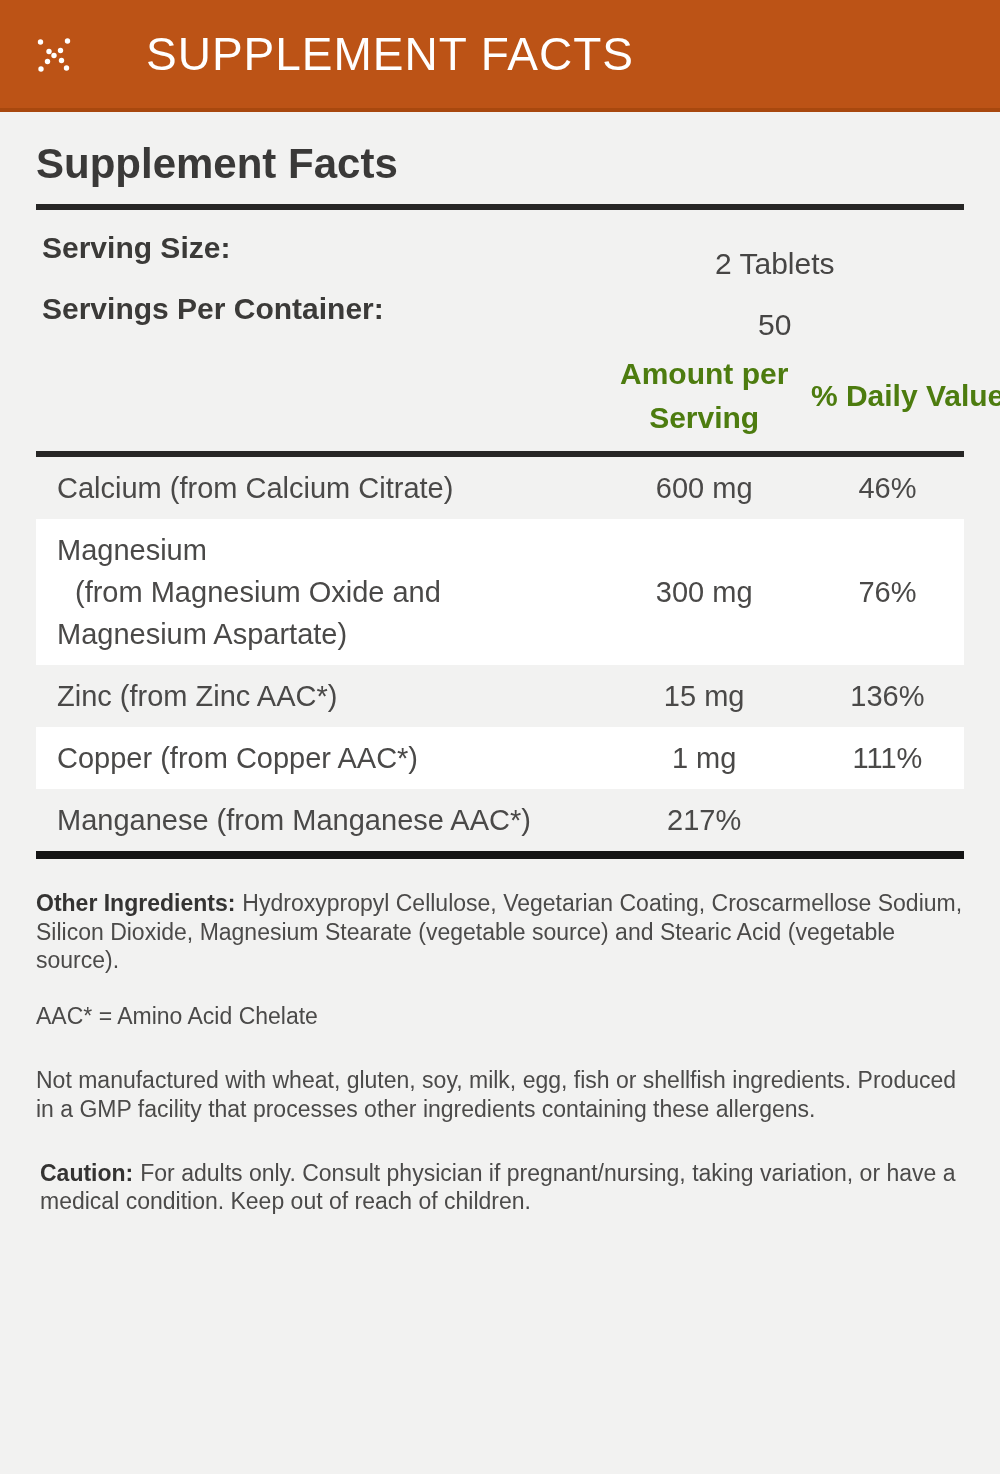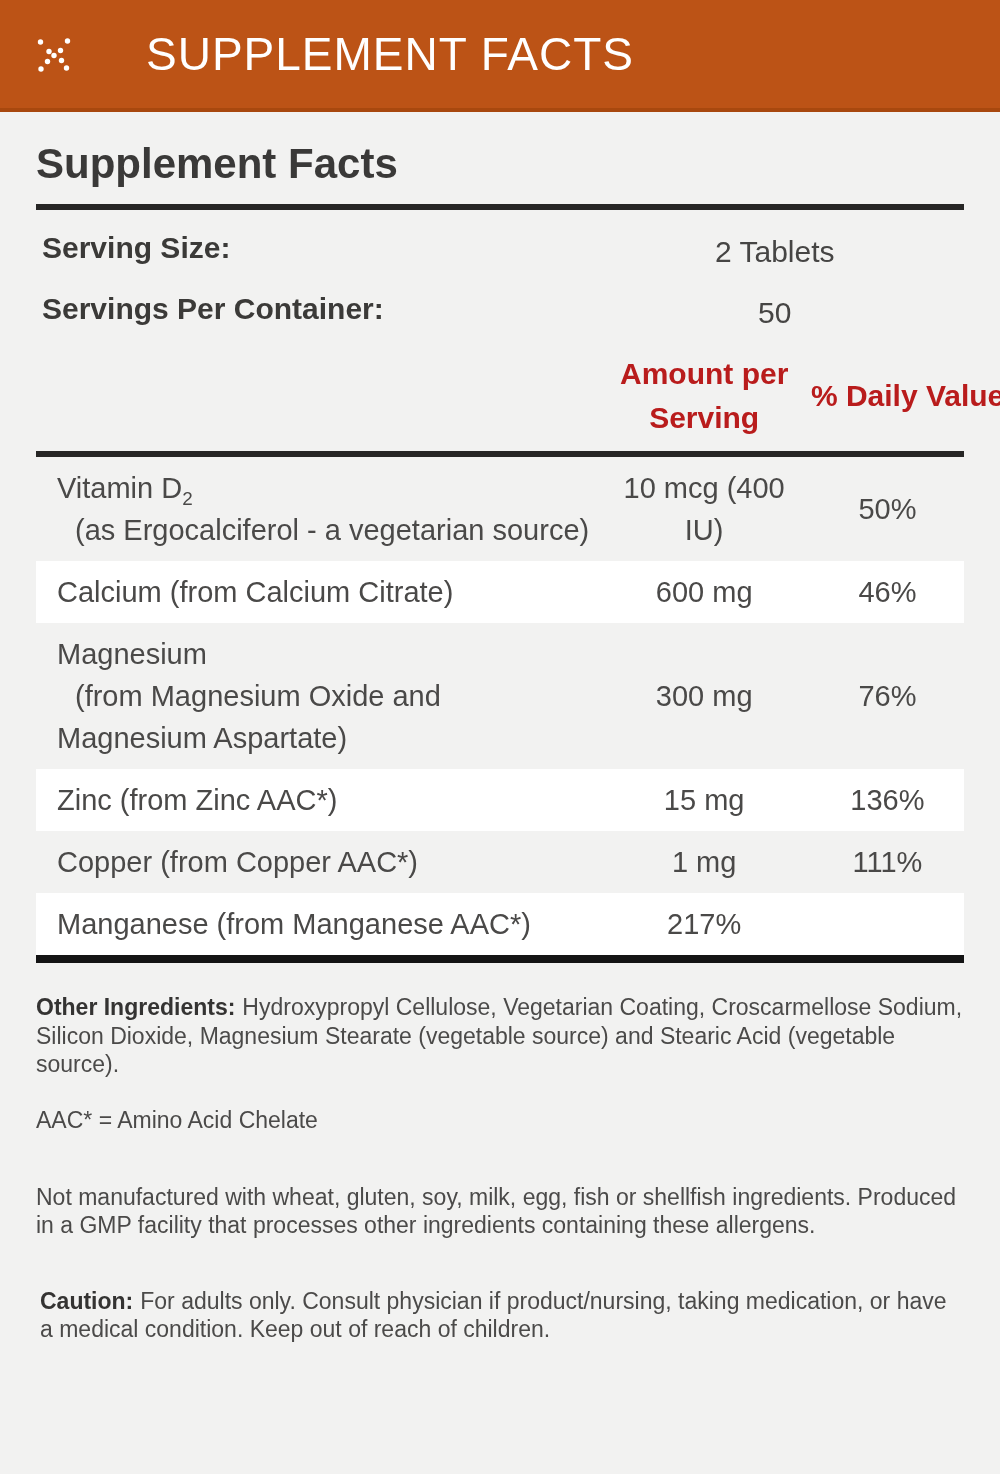--- a/index.html
+++ b/index.html
@@ -14,42 +14,42 @@
                margin:0 0 0 74px; white-space:nowrap; }
 
   
   .content { padding:0 36px 14px; }
   .panel-title { font-size:42px; font-weight:700; color:#3a3938; margin:28px 0 16px; }
   .rule { height:6px; background:#272625; }
   .rule.bottom { height:8px; background:#141414; }
 
   .serving-row { position:relative; margin:15px 6px; padding:6px 0; font-size:30px; }
   .serving-label { font-weight:700; color:#3b3a38; }
-  .serving-value { position:absolute; left:64%; top:10px; width:32%; text-align:center;
+  .serving-value { position:absolute; left:64%; top:22px; width:32%; text-align:center;
                    font-weight:400; color:#464544; }
 
   .facts-header { display:grid; grid-template-columns:60.5% 23% 16.5%; align-items:center;
-                  margin-top:20px; padding-bottom:12px; font-size:30px; font-weight:700; color:#b91c1c; }
+                  margin-top:20px; padding-bottom:12px; font-size:30px; font-weight:700; color:#4d7c0f; }
   .facts-header .amt { text-align:center; line-height:1.45; }
   .facts-header .dv  { text-align:center; white-space:nowrap; }
 
   .facts-row { display:grid; grid-template-columns:60.5% 23% 16.5%; align-items:center;
                padding:10px 0; font-size:29px; line-height:1.45; color:#4a4948; }
   .facts-row:nth-of-type(even) { background:#ffffff; }
   .name-cell { padding-left:21px; }
   .name-cell .detail { text-indent:18px; }
   .facts-row .amt { text-align:center; }
   .facts-row .amt .val { display:inline-block; max-width:176px; }
   .facts-row .dv { text-align:center; }
   sub { font-size:0.65em; line-height:0; }
 
   .notes { font-size:23px; line-height:1.23; color:#4b4a49; margin-top:30px; }
   .notes p { margin:0 0 28px; }
   .notes .label { font-weight:700; color:#343332; margin-right:7px; }
-  .notes .mt-lg { margin-top:48px; }
+  .notes .mt-lg { margin-top:36px; }
   .notes .indent { padding-left:4px; }
 </style>
 </head>
 <body>
 
 <div class="page">
 
   <header class="banner">
     <svg class="dots" width="36" height="36" viewBox="0 0 36 36" aria-hidden="true">
       <g fill="#ffffff">
@@ -84,28 +84,20 @@
 
     <div class="facts-header">
       <div></div>
       <div class="amt">Amount per Serving</div>
       <div class="dv">% Daily Value</div>
     </div>
     <div class="rule"></div>
 
     <section>
 
-      <div class="facts-row">
-        <div class="name-cell">
-          <div><span>Vitamin D</span><sub>2</sub></div>
-          <div class="detail">(as Ergocalciferol - a vegetarian source)</div>
-        </div>
-        <div class="amt"><span class="val">10 mcg (400 IU)</span></div>
-        <div class="dv">50%</div>
-      </div>
 
       <div class="facts-row">
         <div class="name-cell">Calcium (from Calcium Citrate)</div>
         <div class="amt"><span class="val">600 mg</span></div>
         <div class="dv">46%</div>
       </div>
 
       <div class="facts-row">
         <div class="name-cell">
           <div>Magnesium</div>
@@ -135,19 +127,19 @@
     </section>
     <div class="rule bottom"></div>
 
     <section class="notes">
       <p><span class="label">Other Ingredients:</span><span>Hydroxypropyl Cellulose, Vegetarian Coating, Croscarmellose Sodium, Silicon Dioxide, Magnesium Stearate (vegetable source) and Stearic Acid (vegetable source).</span></p>
 
       <p>AAC* = Amino Acid Chelate</p>
 
       <p class="mt-lg">Not manufactured with wheat, gluten, soy, milk, egg, fish or shellfish ingredients. Produced in a GMP facility that processes other ingredients containing these allergens.</p>
 
-      <p class="mt-lg indent"><span class="label">Caution:</span><span>For adults only. Consult physician if product/nursing, taking medication, or have a medical condition. Keep out of reach of children.</span></p>
+      <p class="mt-lg indent"><span class="label">Caution:</span><span>For adults only. Consult physician if pregnant/nursing, taking variation, or have a medical condition. Keep out of reach of children.</span></p>
 
 
     </section>
 
   </main>
 </div>
 
 </body></html>

